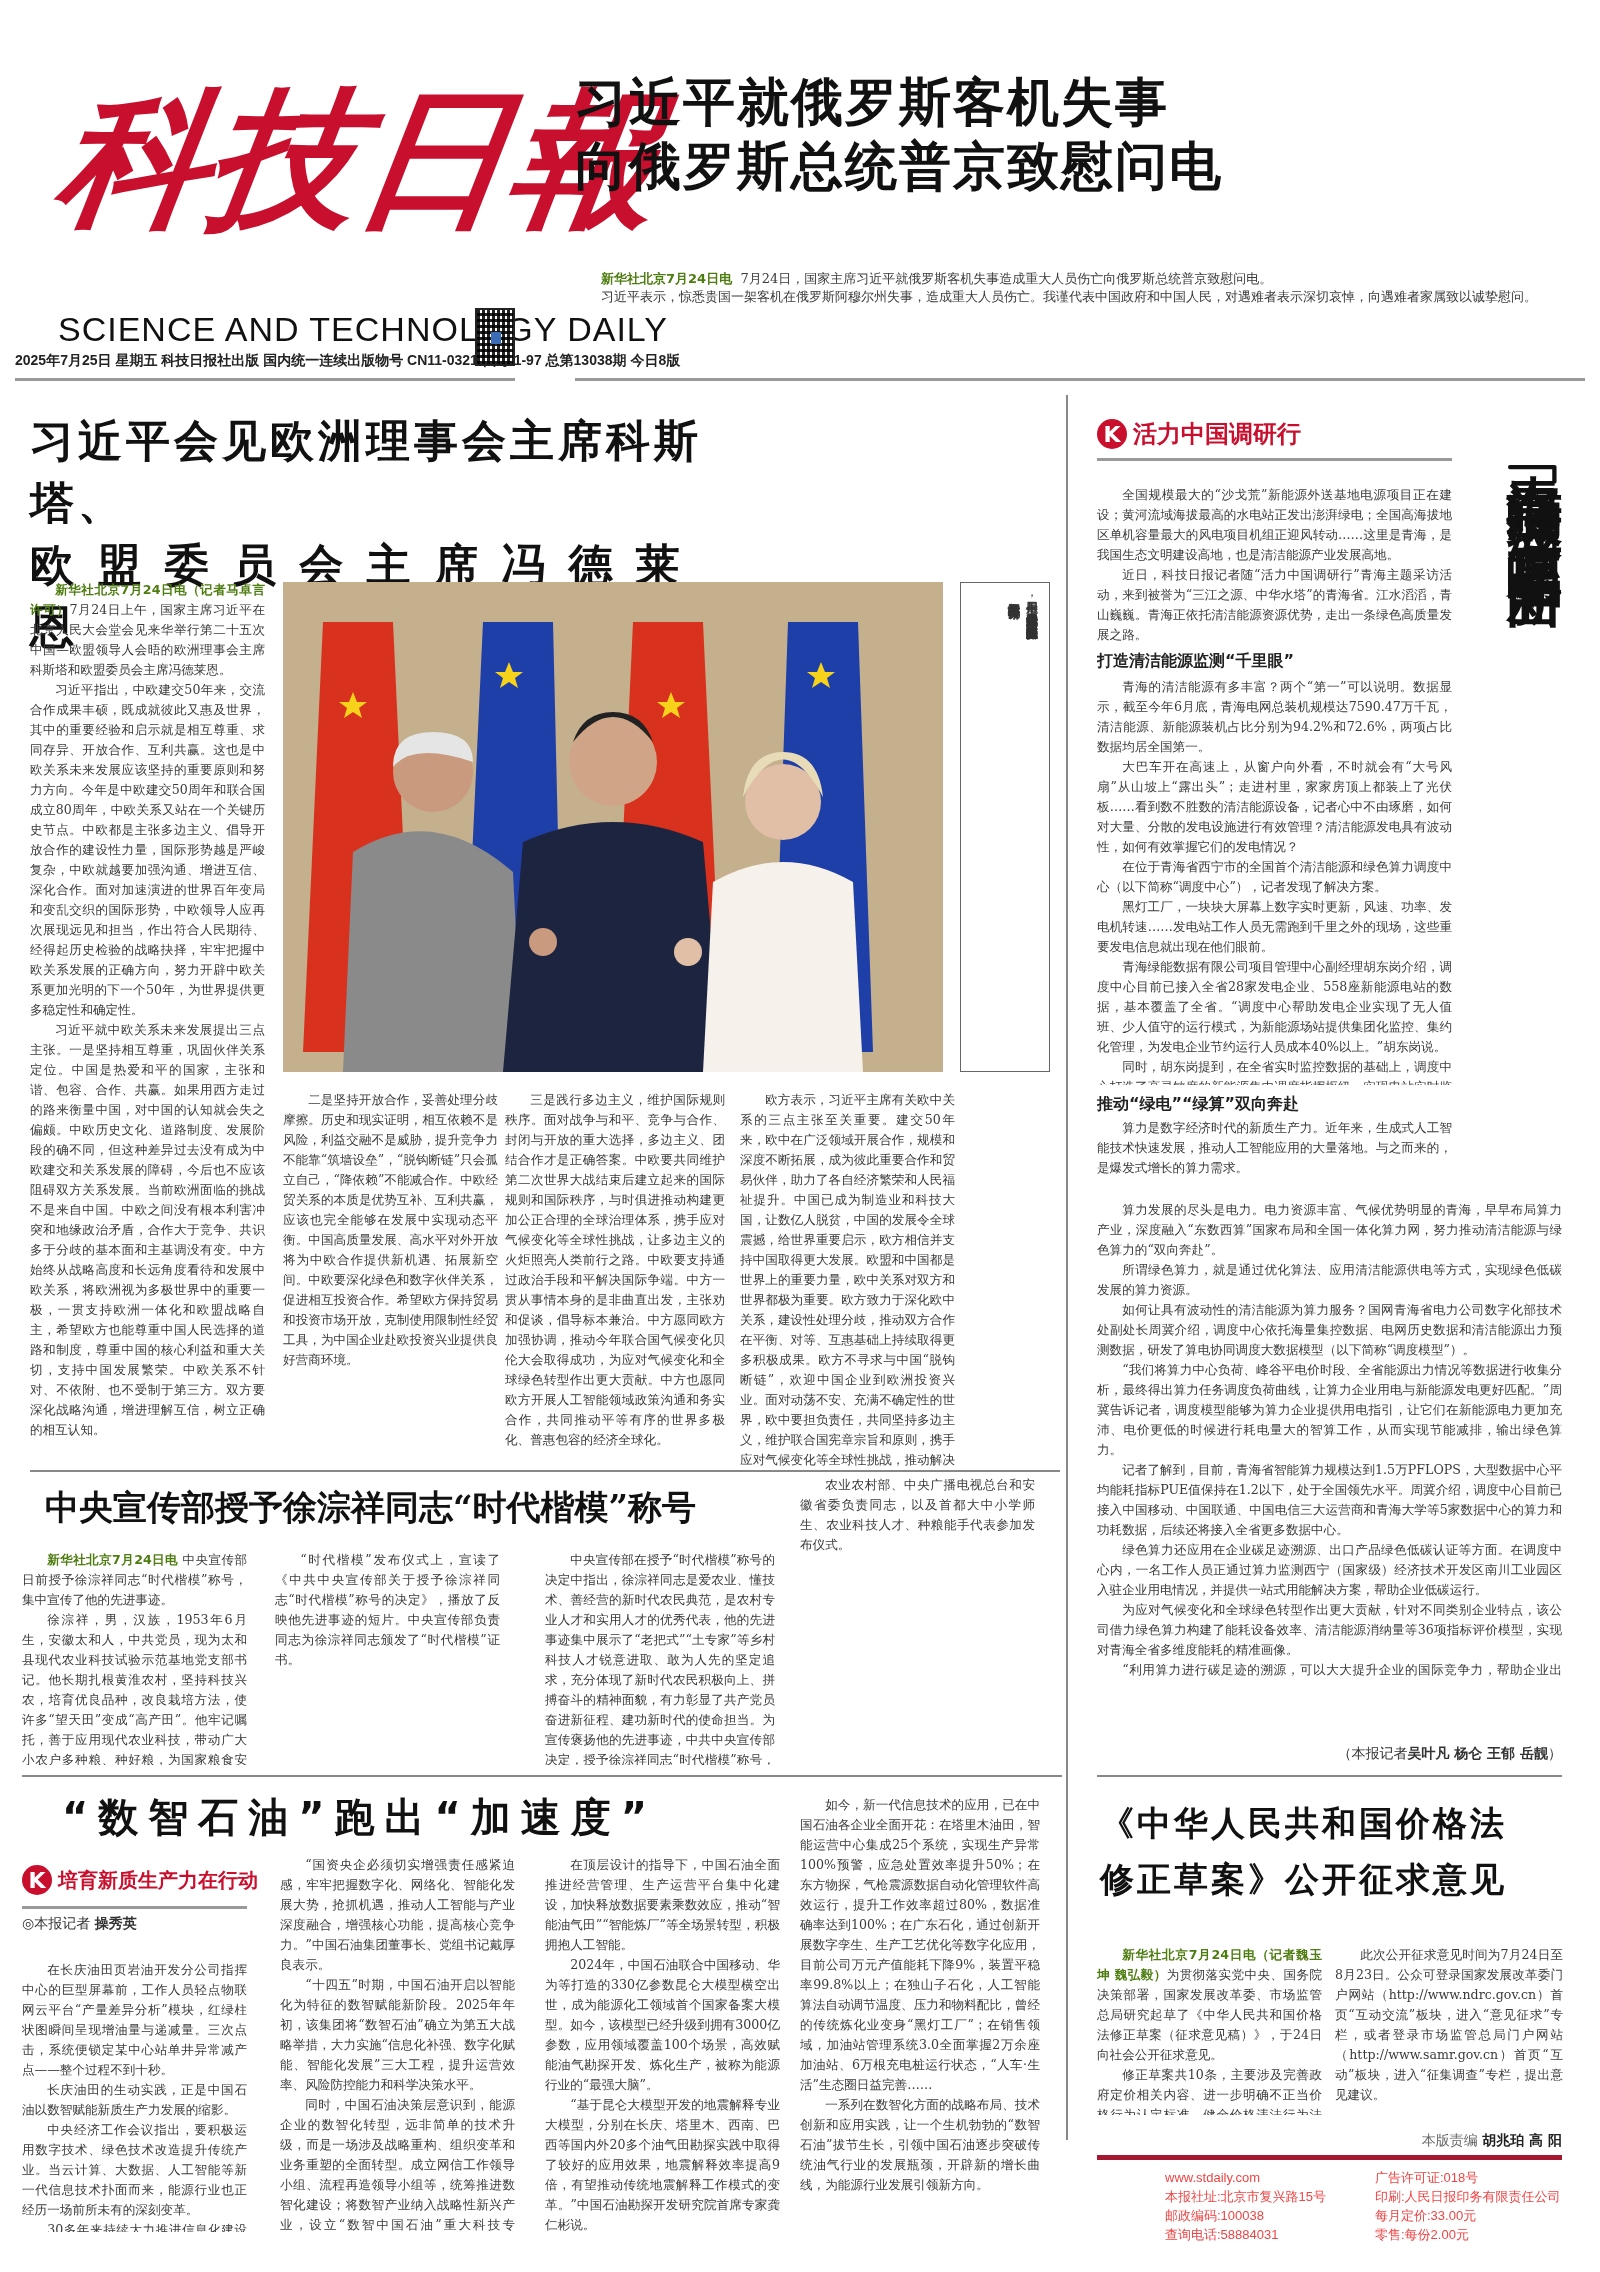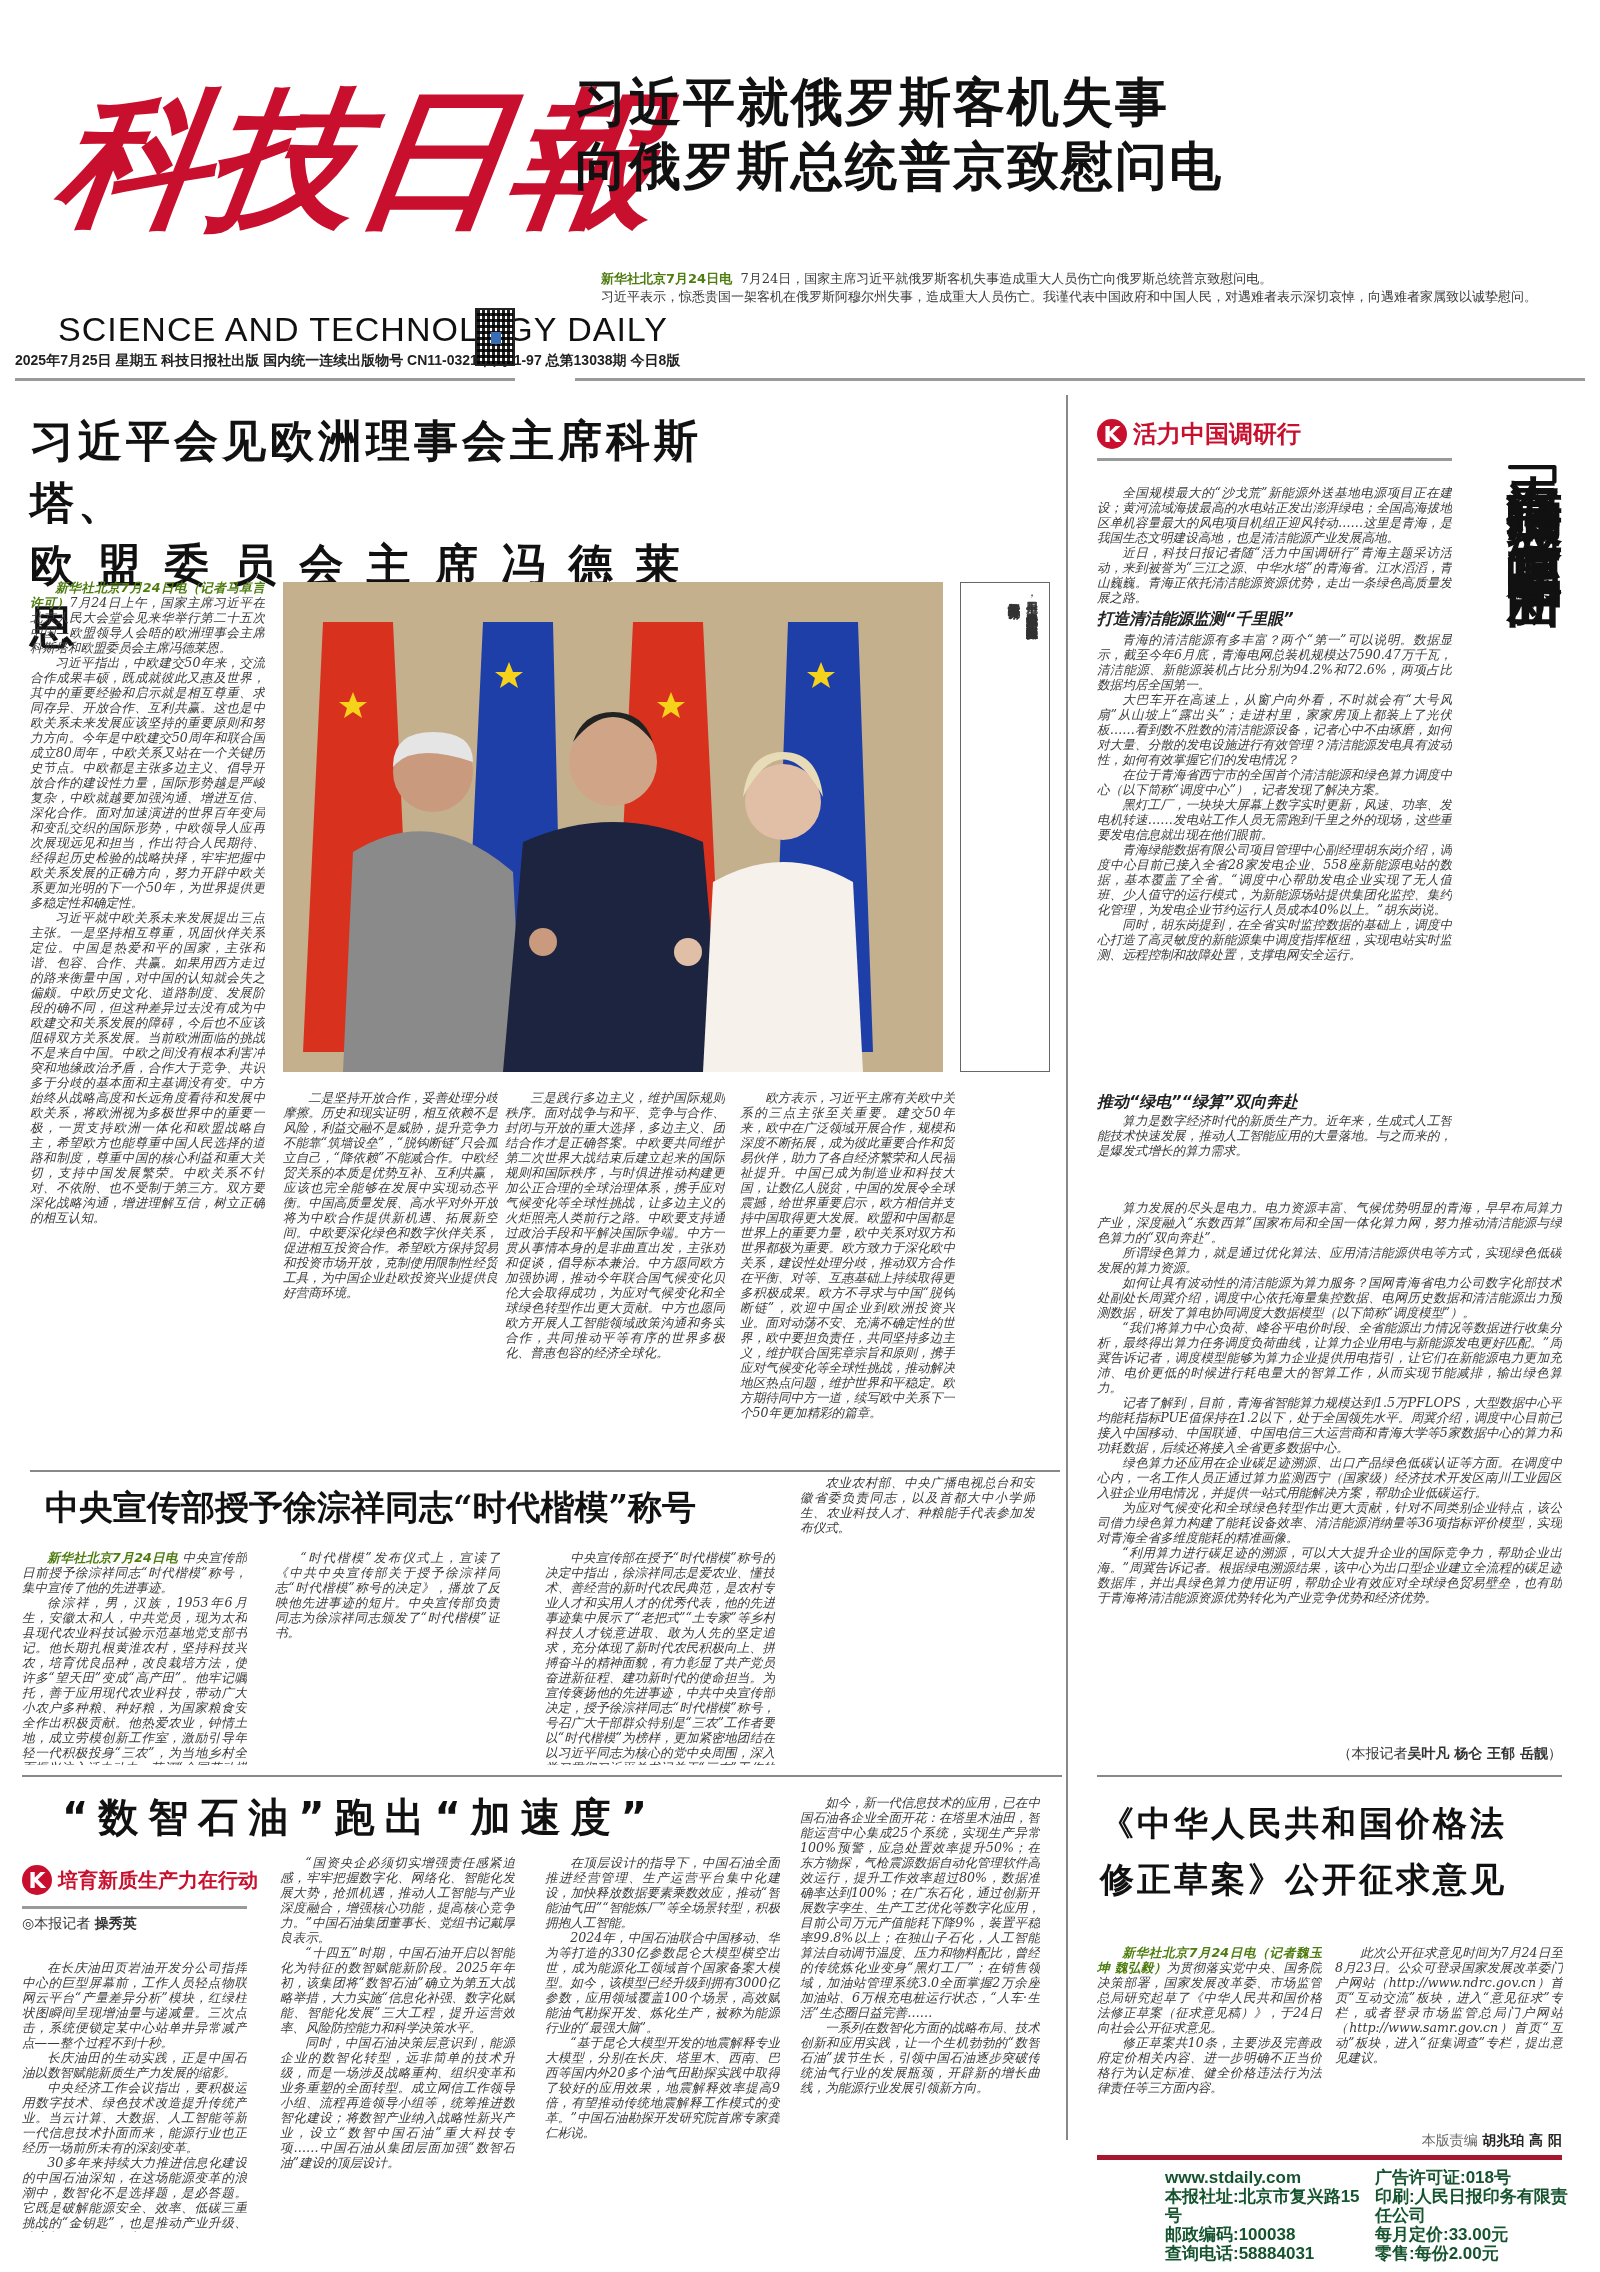--- a/index.html
+++ b/index.html
@@ -14,37 +14,37 @@
       repeating-linear-gradient(90deg, #222 0 3px, #fff 3px 5px),
       repeating-linear-gradient(0deg, #222 0 3px, #fff 3px 6px);
       background-blend-mode: multiply; border: 2px solid #222; }
   .qr::after { content: ""; position: absolute; left: 14px; top: 22px; width: 10px; height: 12px; background: #3a6db5; }
   .rule { background: #9a9a9a; height: 3px; }
   .rule-thin { background: #888; height: 2px; }
   .vrule { background: #888; width: 2px; }
   .headline-black { font-family: "DejaVu Sans", "Liberation Sans", sans-serif; font-weight: bold; color: #111; }
   .right-top-hl { left: 575px; top: 70px; width: 1010px; font-size: 52px; line-height: 64px; letter-spacing: 2px; }
   .dateline { font-family: "DejaVu Sans", sans-serif; font-weight: bold; color: #4d7c0f; }
-  .body-text { font-size: 12.6px; line-height: 15px; color: #3a3a3a; text-align: justify; font-style: italic; }
+  .body-text { font-size: 12.6px; line-height: 20px; color: #3a3a3a; text-align: justify; }
   .body-text p { text-indent: 2em; }
   .col-text { position: absolute; overflow: hidden; }
   .top-news-text { left: 575px; top: 270px; width: 1010px; font-size: 13px; line-height: 18px; color: #3a3a3a; }
   .top-news-text p { text-indent: 2em; }
   .main-hl { left: 30px; top: 410px; width: 720px; font-size: 44px; line-height: 62px; letter-spacing: 4px; }
   .photo { left: 283px; top: 582px; width: 660px; height: 490px; overflow: hidden; background: #d9c7a8; }
   .caption-box { left: 960px; top: 582px; width: 90px; height: 490px; border: 1px solid #666; padding: 10px 8px; writing-mode: vertical-rl; font-size: 12px; line-height: 18px; color: #333; }
   .caption-box .credit { font-weight: bold; }
   .section-tag { display: flex; align-items: center; gap: 6px; }
   .k-badge { width: 30px; height: 30px; border-radius: 50%; background: #c8102e; color: #fff; font-family: "DejaVu Sans", sans-serif; font-weight: bold; font-size: 22px; display: flex; align-items: center; justify-content: center; }
   .tag-label { font-family: Liberation Sans, sans-serif; font-weight: bold; color: #c8102e; font-size: 24px; }
   .vertical-hl { left: 1495px; top: 430px; width: 80px; writing-mode: vertical-rl; font-family: "DejaVu Sans", sans-serif; font-weight: bold; font-size: 56px; line-height: 80px; color: #111; letter-spacing: 6px; }
   .subhead { font-family: "DejaVu Sans", sans-serif; font-weight: bold; font-size: 16px; color: #222; text-align: left; }
   .author-line { font-size: 14px; text-align: right; color: #333; }
   .author-line b { font-family: "DejaVu Sans", sans-serif; }
-  .footer-info { font-family: "Liberation Sans", sans-serif; font-size: 17px; line-height: 19px; color: #14532d; font-weight: bold; }
+  .footer-info { font-family: "Liberation Sans", sans-serif; font-size: 13px; line-height: 19px; color: #ef4444; }
   .red-rule { background: #a5182f; height: 5px; }
   .editors { font-family: "DejaVu Sans", sans-serif; font-size: 14px; color: #666; text-align: right; }
   .editors b { color: #222; }
 </style>
 </head>
 <body>
 
 <div class="abs masthead-logo">
   <span>科</span>
   <span>技</span>

